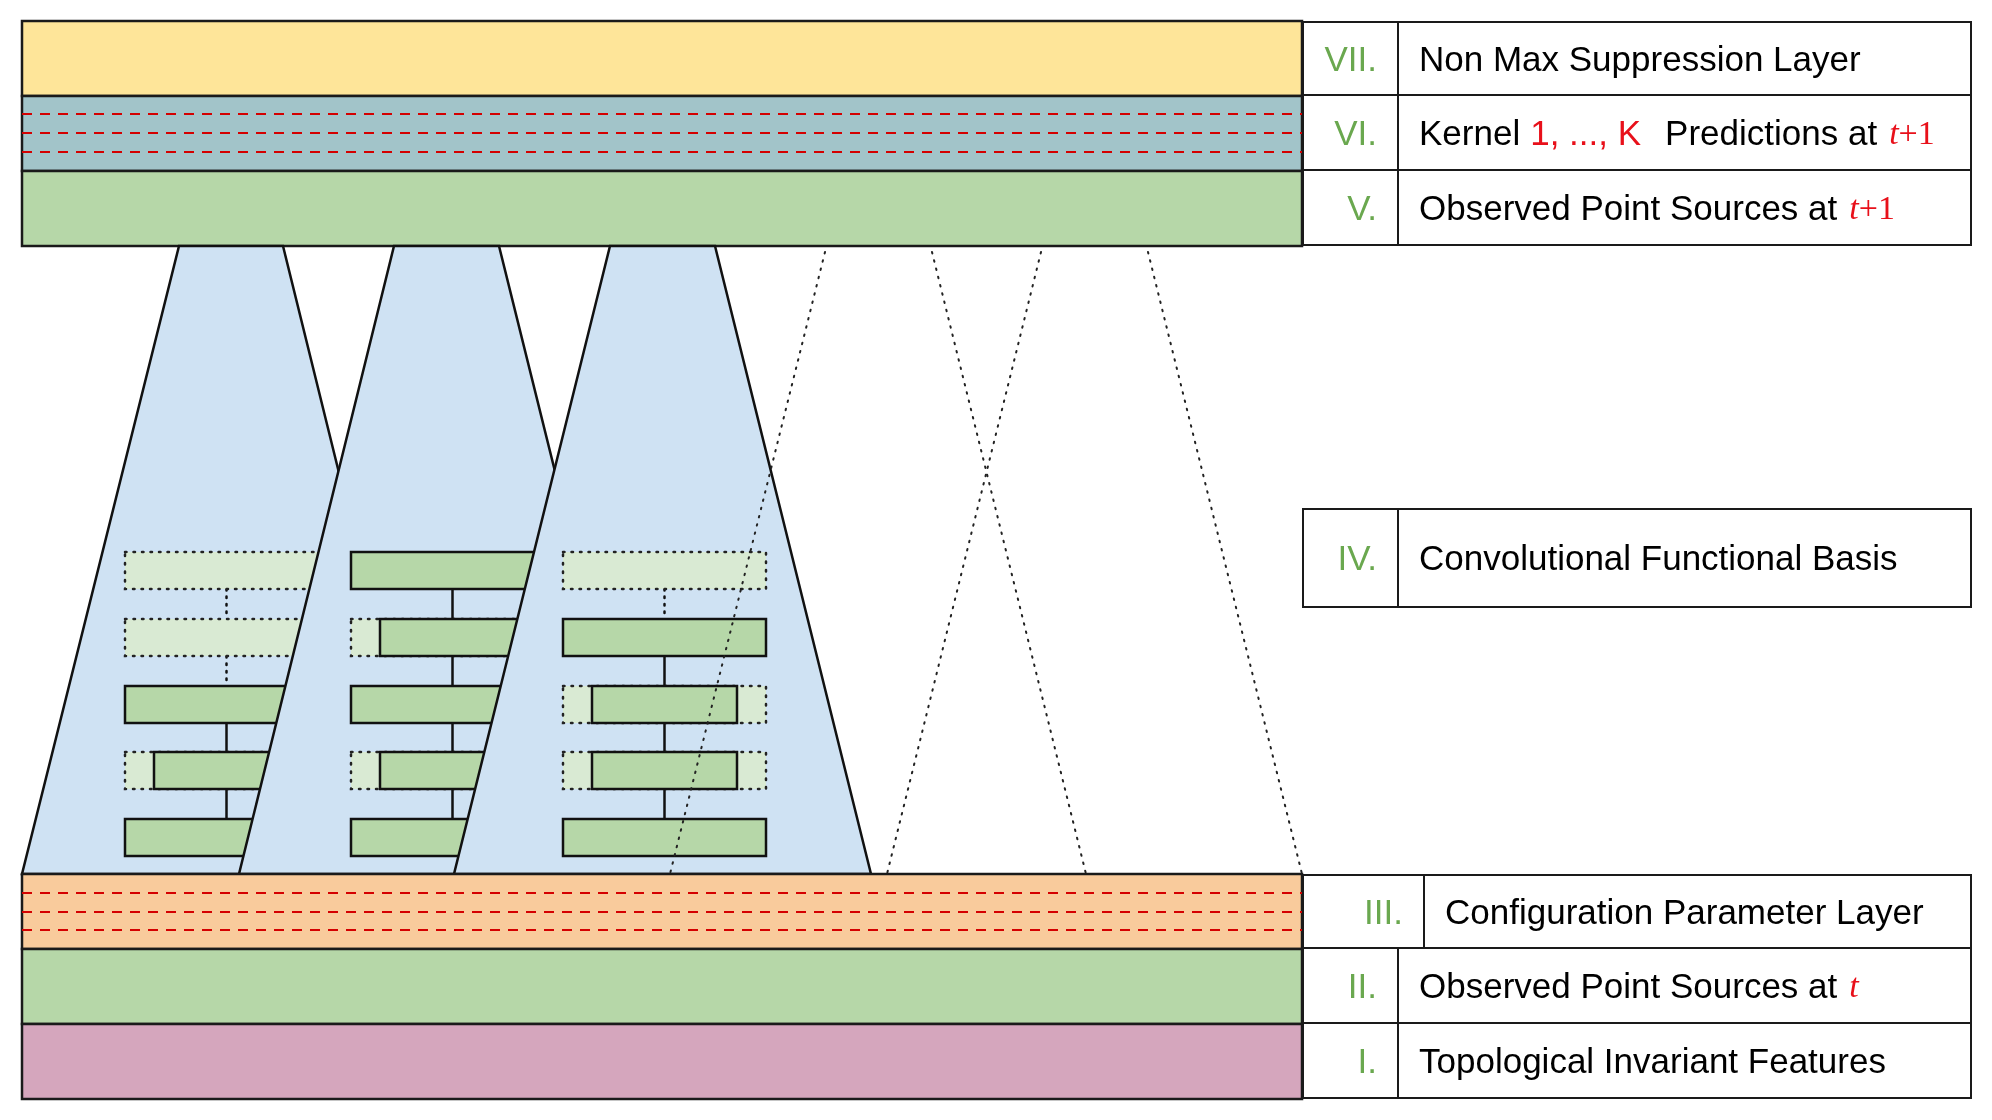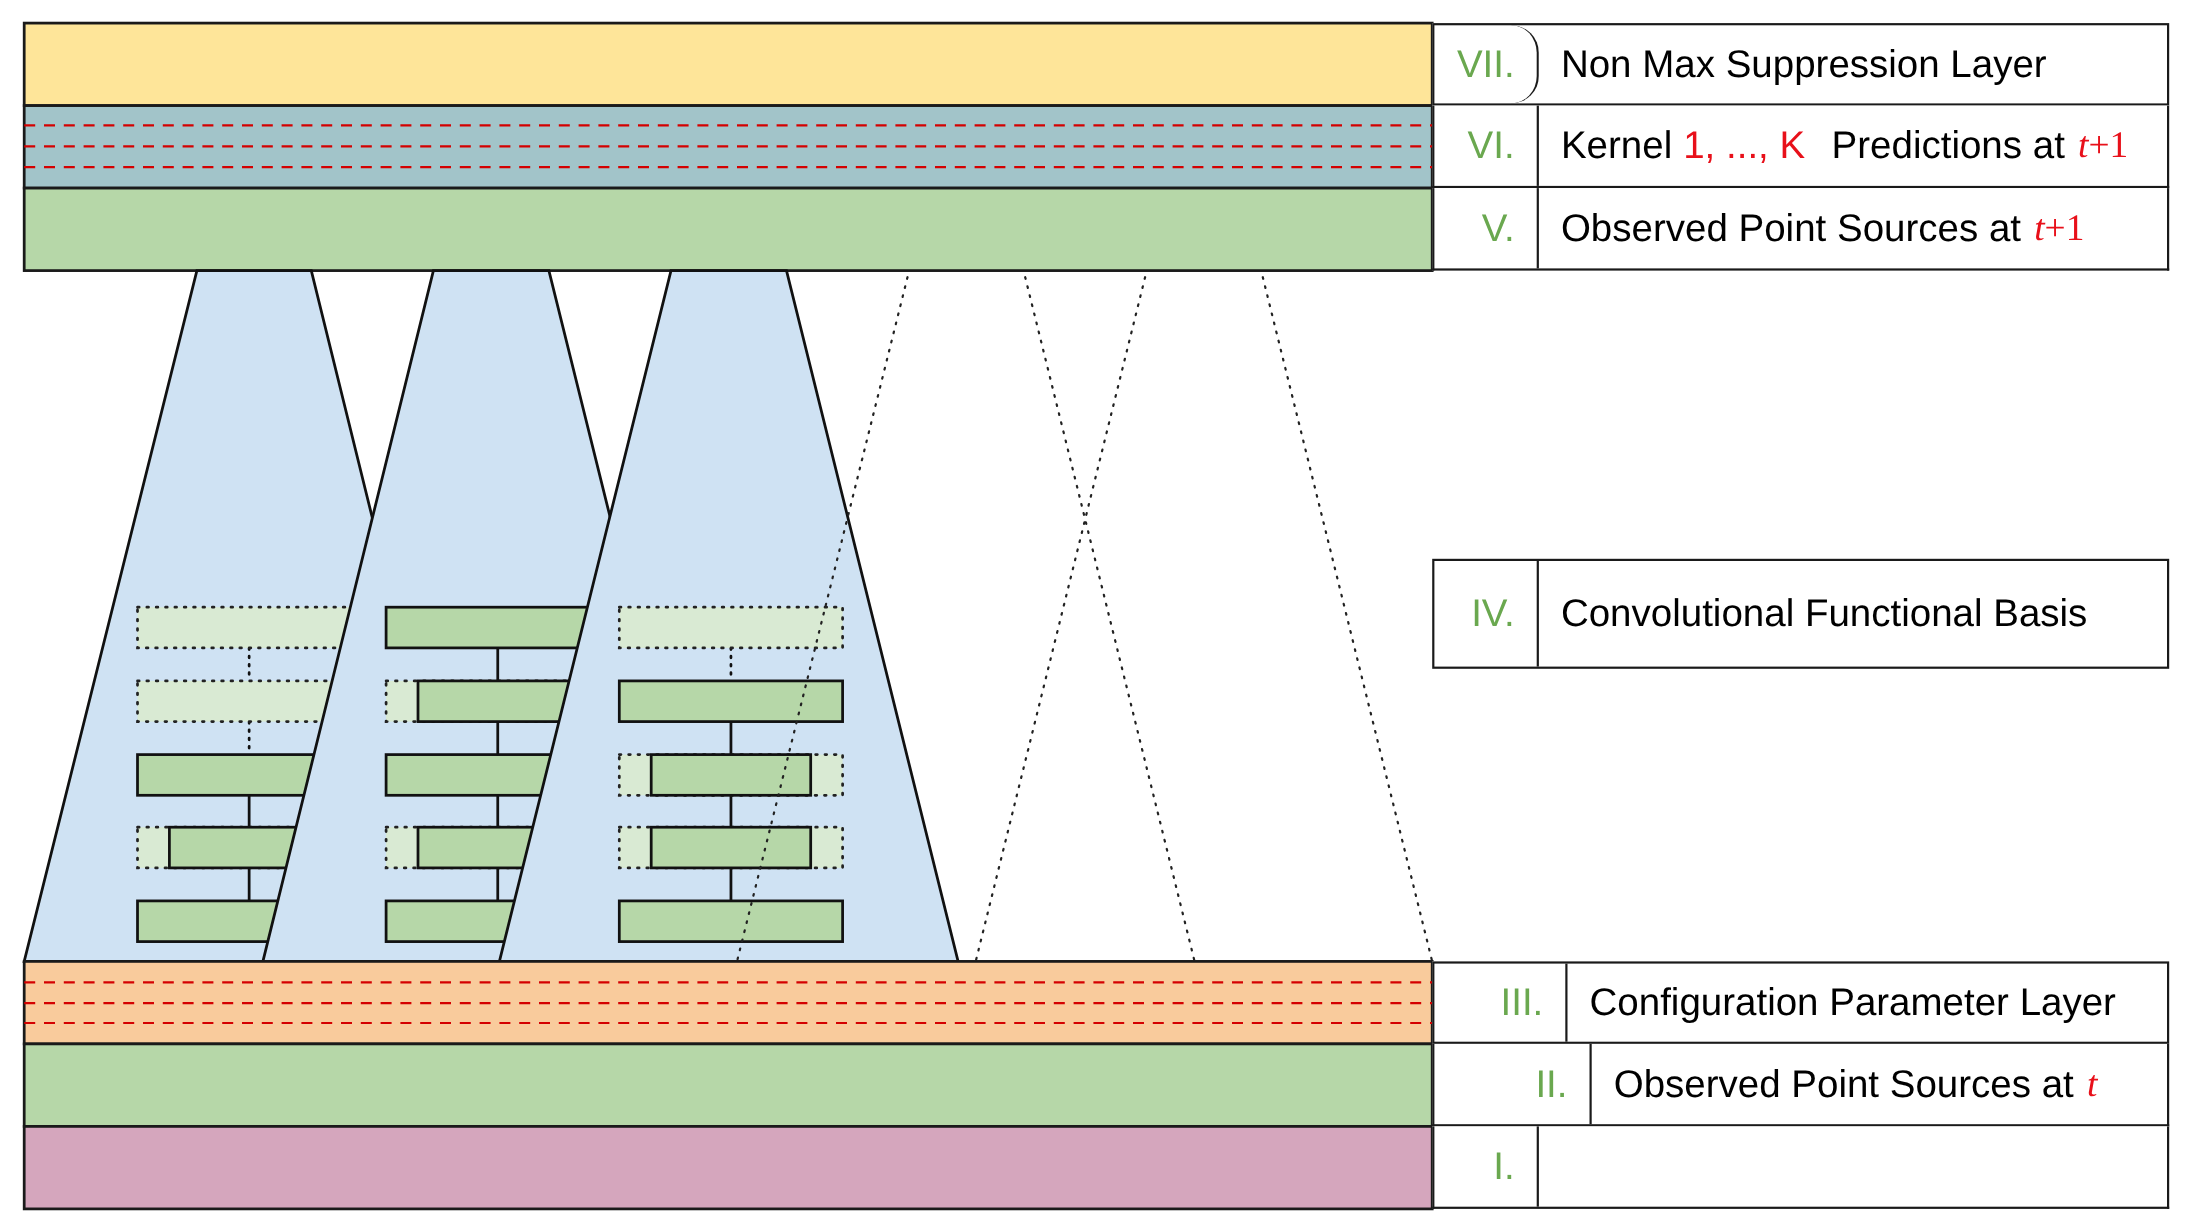--- a/index.html
+++ b/index.html
@@ -84,21 +84,21 @@
 
   <rect class="fill-cfg" x="22" y="874" width="1280" height="75" stroke="#1a1a1a" stroke-width="2.5" fill="#f9cb9c"></rect>
   <line class="red-dash" x1="22" y1="893" x2="1302" y2="893" stroke="#d40000" stroke-width="2" stroke-dasharray="10 8"></line>
   <line class="red-dash" x1="22" y1="912" x2="1302" y2="912" stroke="#d40000" stroke-width="2" stroke-dasharray="10 8"></line>
   <line class="red-dash" x1="22" y1="930" x2="1302" y2="930" stroke="#d40000" stroke-width="2" stroke-dasharray="10 8"></line>
   <rect class="fill-obs" x="22" y="949" width="1280" height="75" stroke="#1a1a1a" stroke-width="2.5" fill="#b6d7a8"></rect>
   <rect class="fill-topo" x="22" y="1024" width="1280" height="75" stroke="#1a1a1a" stroke-width="2.5" fill="#d5a6bd"></rect>
 </svg>
 
 <div class="label-box" style="top:21px;height:75px;">
-  <div class="numeral" style="color: rgb(106, 168, 79); border-radius: 25px;">VII.</div>
+  <div class="numeral" style="color: rgb(106, 168, 79);">VII.</div>
   <div class="label-text">Non Max Suppression Layer</div>
 </div>
 <div class="label-box joined" style="top:96px;height:75px;">
   <div class="numeral" style="color: rgb(106, 168, 79);">VI.</div>
   <div class="label-text">
     <span>Kernel</span>
     <span class="red-sans" style="color: rgb(232, 16, 26);">1, ..., K</span>
     <span>Predictions at</span>
     <span class="red-serif" style="color: rgb(232, 16, 26);"><span class="it">t</span><span>+1</span></span>
   </div>
@@ -111,22 +111,23 @@
   </div>
 </div>
 <div class="label-box" style="top:508px;height:100px;">
   <div class="numeral" style="color: rgb(106, 168, 79);">IV.</div>
   <div class="label-text">Convolutional Functional Basis</div>
 </div>
 <div class="label-box" style="top:874px;height:75px;">
   <div class="numeral" style="color: rgb(106, 168, 79); margin-left: 26px;">III.</div>
   <div class="label-text">Configuration Parameter Layer</div>
 </div>
-<div class="label-box joined" style="top:949px;height:75px;padding-left:48px;">
+<div class="label-box joined" style="top:949px;height:75px;">
   <div class="numeral" style="color: rgb(106, 168, 79);">II.</div>
   <div class="label-text">
     <span>Observed Point Sources at</span>
     <span class="red-serif" style="color: rgb(232, 16, 26);"><span class="it">t</span></span>
   </div>
 </div>
 <div class="label-box joined" style="top:1024px;height:75px;">
   <div class="numeral" style="color: rgb(106, 168, 79);">I.</div>
+  <div class="label-text">Topological Invariant Features</div>
 </div>
 
 </body></html>

